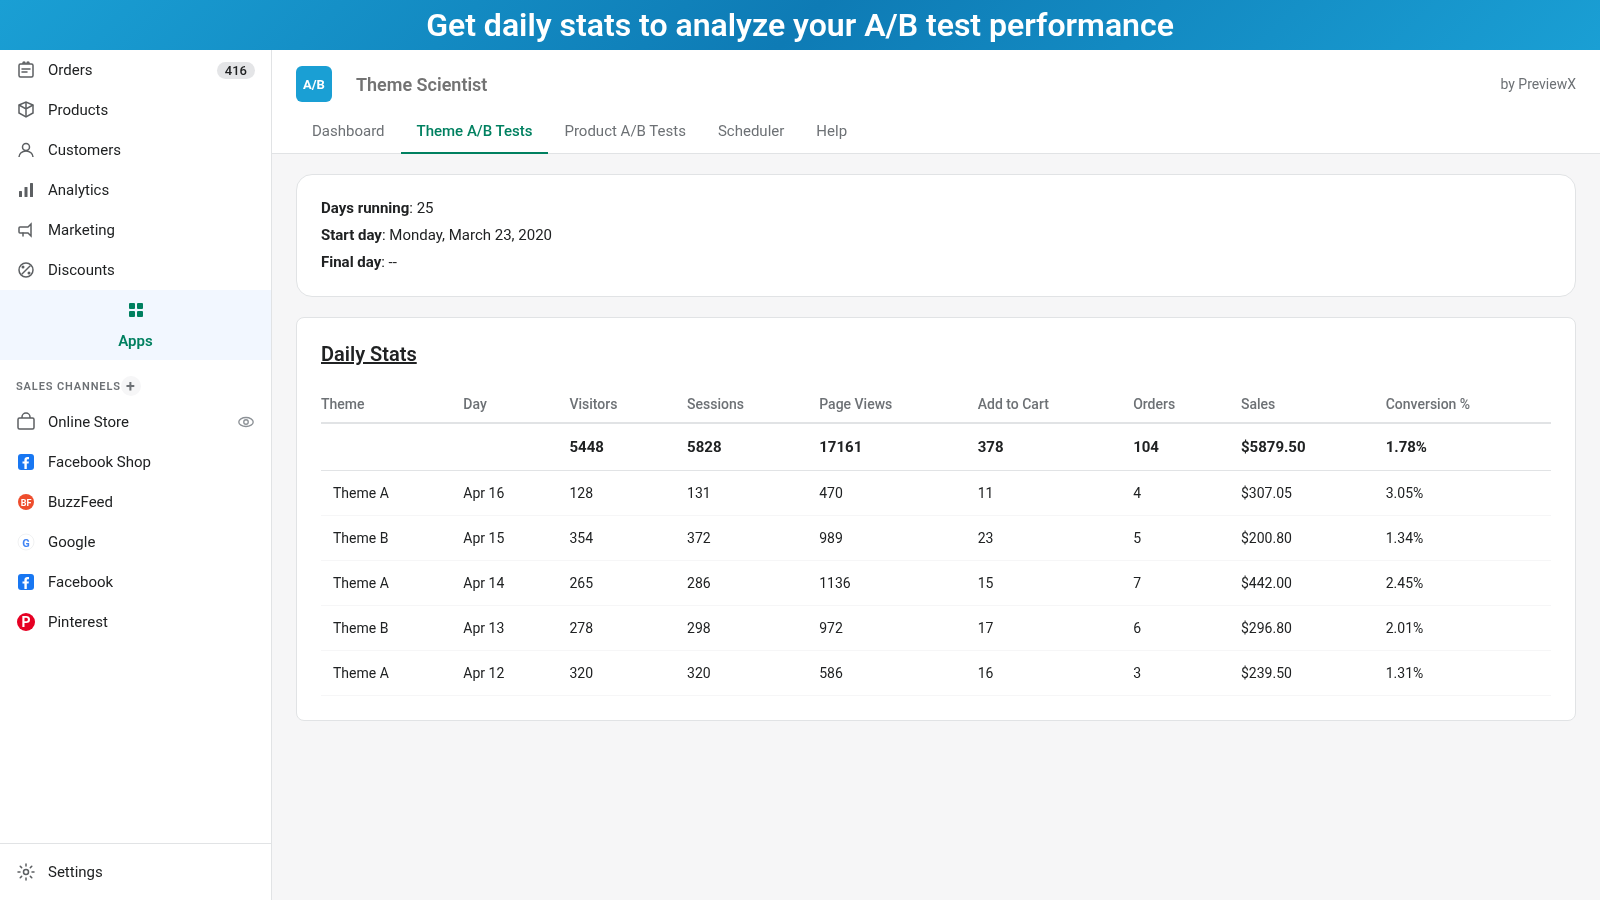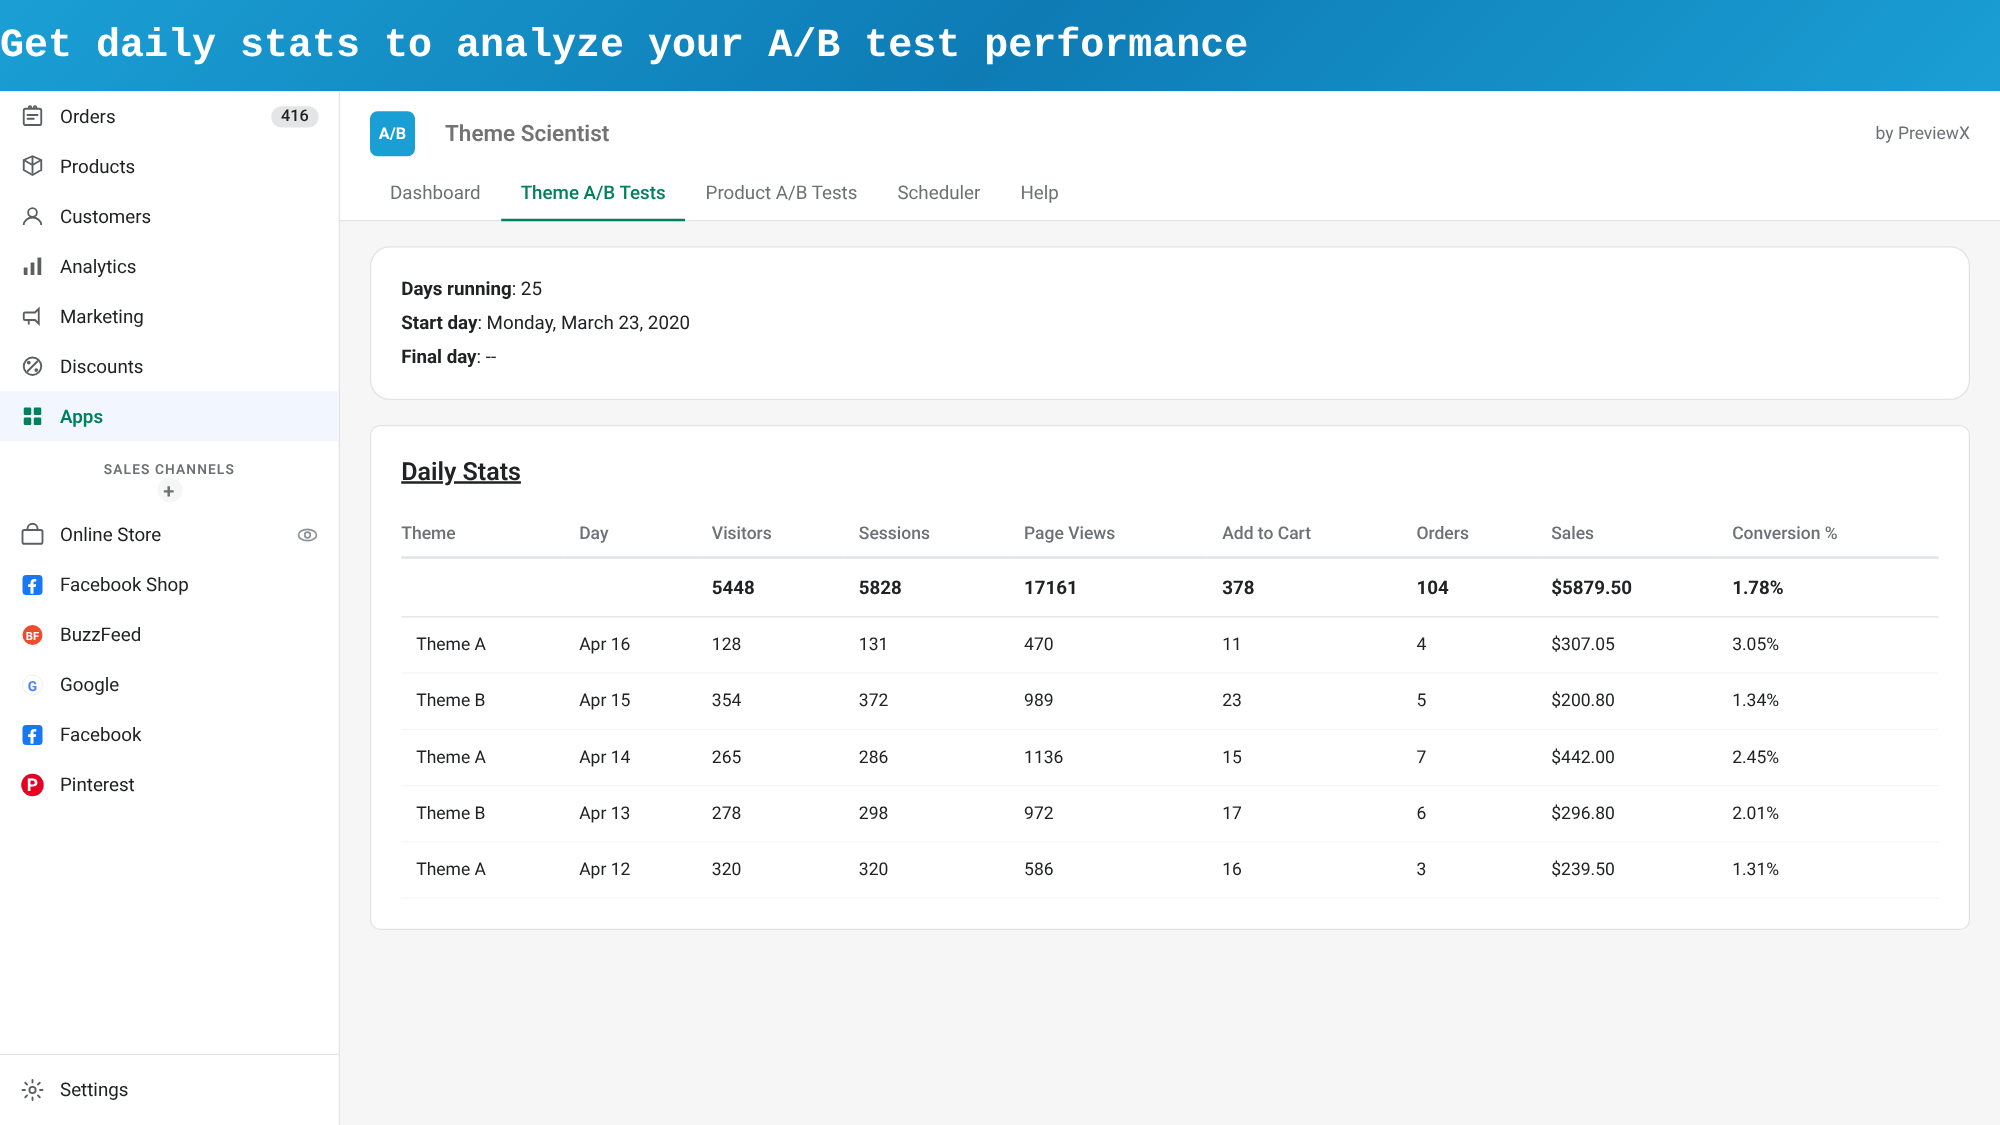--- a/index.html
+++ b/index.html
@@ -1,24 +1,23 @@
 <!DOCTYPE html>
 <html><head>
   <meta charset="utf-8">
   <style>
     * { margin: 0; padding: 0; box-sizing: border-box; }
     body { font-family: -apple-system, BlinkMacSystemFont, 'Segoe UI', Roboto, sans-serif; display: flex; flex-direction: column; height: 900px; width: 1600px; overflow: hidden; background: #f6f6f7; }
 
     
     #top-banner {
       background: linear-gradient(135deg, #1a9fd4 0%, #0e7bb5 50%, #1a9fd4 100%);
-      padding: 18px 0;
-      text-align: left;
+      padding: 6px 0;
+      text-align: center;
       flex-shrink: 0;
-      font-family: Liberation Mono, monospace;
     }
     #top-banner h1 {
       color: #fff;
       font-size: 32px;
       font-weight: 600;
     }
 
     
     #main-layout {
       display: flex;
@@ -39,41 +38,40 @@
     .sidebar-item {
       display: flex;
       align-items: center;
       padding: 10px 16px;
       cursor: pointer;
       color: #202223;
       font-size: 15px;
       gap: 12px;
       position: relative;
     }
-    .sidebar-item.active { background: #f2f7ff; color: #008060; font-weight: 600; }
+    .sidebar-item.active { background: #f2f7ff; color: #008060; font-weight: 600; flex-direction: column; }
     .sidebar-item .icon { width: 20px; height: 20px; display: flex; align-items: center; justify-content: center; flex-shrink: 0; }
     .sidebar-badge {
       margin-left: auto;
       background: #e4e5e7;
       color: #202223;
       border-radius: 10px;
       padding: 1px 8px;
       font-size: 13px;
       font-weight: 500;
     }
     .sidebar-section-header {
       padding: 16px 16px 6px;
       font-size: 11px;
       font-weight: 600;
       color: #6d7175;
       letter-spacing: 0.08em;
       text-transform: uppercase;
       display: flex;
       align-items: center;
-      flex-direction: column;
     }
     .sidebar-section-header .add-icon {
       width: 20px; height: 20px;
       border-radius: 50%;
       background: #f6f6f7;
       display: flex; align-items: center; justify-content: center;
       cursor: pointer;
       color: #6d7175;
       font-size: 16px;
     }

